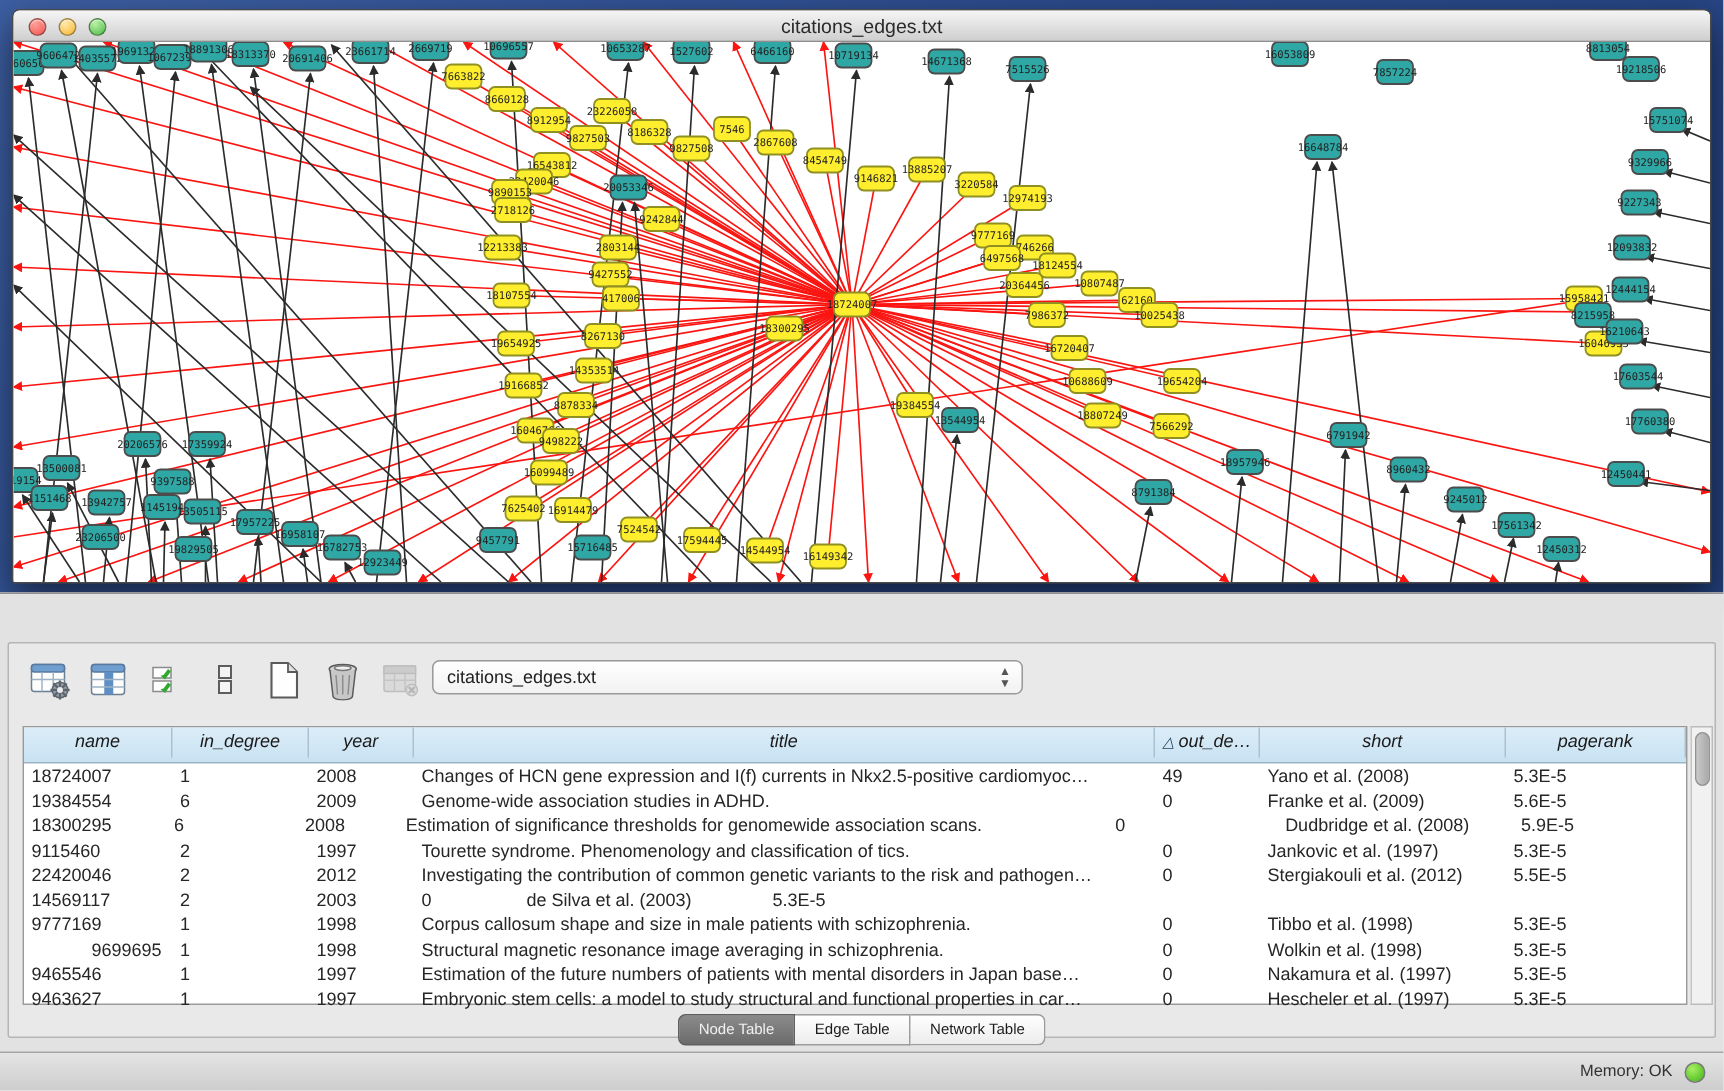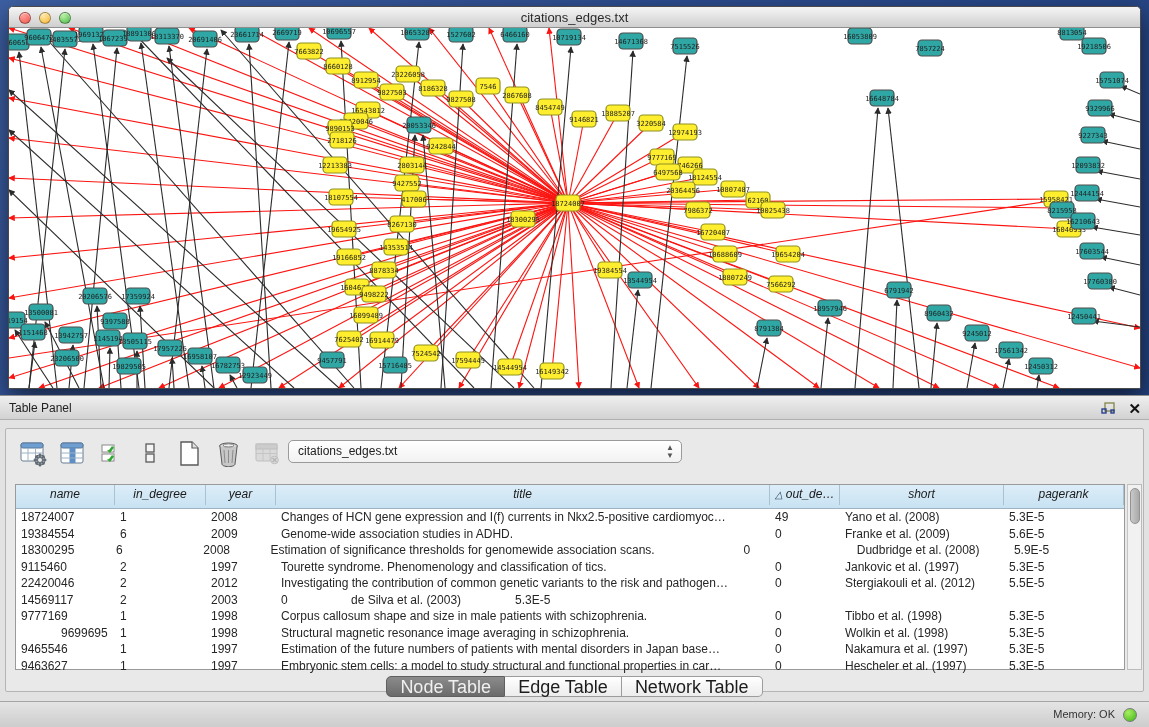--- a/index.html
+++ b/index.html
@@ -64,21 +64,21 @@
   #tbody .tr { display:flex; height:16.5px; line-height:16.5px; white-space:nowrap; }
   #tbody .td { overflow:hidden; padding-left:5px; text-overflow:clip; }
   #vscroll { position:absolute; left:1121px; top:55px; width:15px; height:186px;
     background:#f1f1f1; border:1px solid #bbb; border-left:1px solid #c5c5c5; }
   #vthumb { position:absolute; left:1.5px; top:3px; width:10px; height:36px;
     background:linear-gradient(90deg,#c9c9c9,#a9a9a9); border-radius:5px;
     border:1px solid #929292; }
 
   #tabs { position:absolute; left:0; right:0; top:247px; height:22px;
     display:flex; justify-content:center; }
-  .tab { height:21px; line-height:20px; font-size:18px; padding:0 13px;
+  .tab { height:21px; line-height:20px; font-size:10px; padding:0 13px;
     background:linear-gradient(#ffffff,#ececec); border:1px solid #9c9c9c;
     border-left:none; color:#1c1c1c; }
   .tab:first-child { border-left:1px solid #9c9c9c; border-radius:5px 0 0 5px; }
   .tab:last-child { border-radius:0 5px 5px 0; }
   .tab.active { background:linear-gradient(#8b8b8b,#6b6b6b); color:#f0f0f0;
     border-color:#5f5f5f; }
 
   #statusbar { position:absolute; left:0; bottom:0; width:1149px; height:26px;
     background:linear-gradient(#e4e4e4,#cdcdcd); border-top:1px solid #a5a5a5; }
   #memory { position:absolute; right:34px; top:6px; font-size:11px; color:#333; }
@@ -724,33 +724,20 @@
             <g>
               <rect x="547" y="167" width="24" height="16" rx="4" fill="#ffee2e" stroke="#8f8f22" stroke-width="1.2"></rect>
               <text x="559" y="177.5" text-anchor="middle" font-size="7" fill="#222" font-family="&quot;DejaVu Sans Mono&quot;, monospace">18724007</text>
             </g>
           </svg>
       </div>
     </div>
   </div>
 
   <div id="tpanel">
-    <div id="tpanel-header">
-      <div id="tpanel-title">Table Panel</div>
-      <div id="tpanel-actions">
-        <span id="float-icon">
-          <svg width="15" height="13" viewBox="0 0 15 13">
-            <rect x="4" y="1" width="9" height="8" fill="none" stroke="#8a8a55" stroke-width="1.4"></rect>
-            <rect x="1" y="7" width="4" height="4" fill="none" stroke="#27418c" stroke-width="1.4"></rect>
-            <rect x="10" y="8" width="3" height="3" fill="none" stroke="#27418c" stroke-width="1.4"></rect>
-          </svg>
-        </span>
-        <span id="close-icon">✕</span>
-      </div>
-    </div>
 
     <div id="tpanel-body">
       <div id="toolbar">
         <span class="tbtn">
           <svg width="27" height="27" viewBox="0 0 27 27">
             <rect x="1" y="3" width="22" height="18" rx="2" fill="#fdfdfd" stroke="#6b7f93"></rect>
             <rect x="1" y="3" width="22" height="5" rx="2" fill="#6f9fd0" stroke="#58789c"></rect>
             <path d="M1 13h22 M8 8v13 M15.5 8v13" stroke="#9eb2c4" fill="none"></path>
             <circle cx="20" cy="20" r="5.2" fill="#9aa2ab" stroke="#5c646d"></circle>
             <circle cx="20" cy="20" r="2" fill="#e8ecef"></circle>

